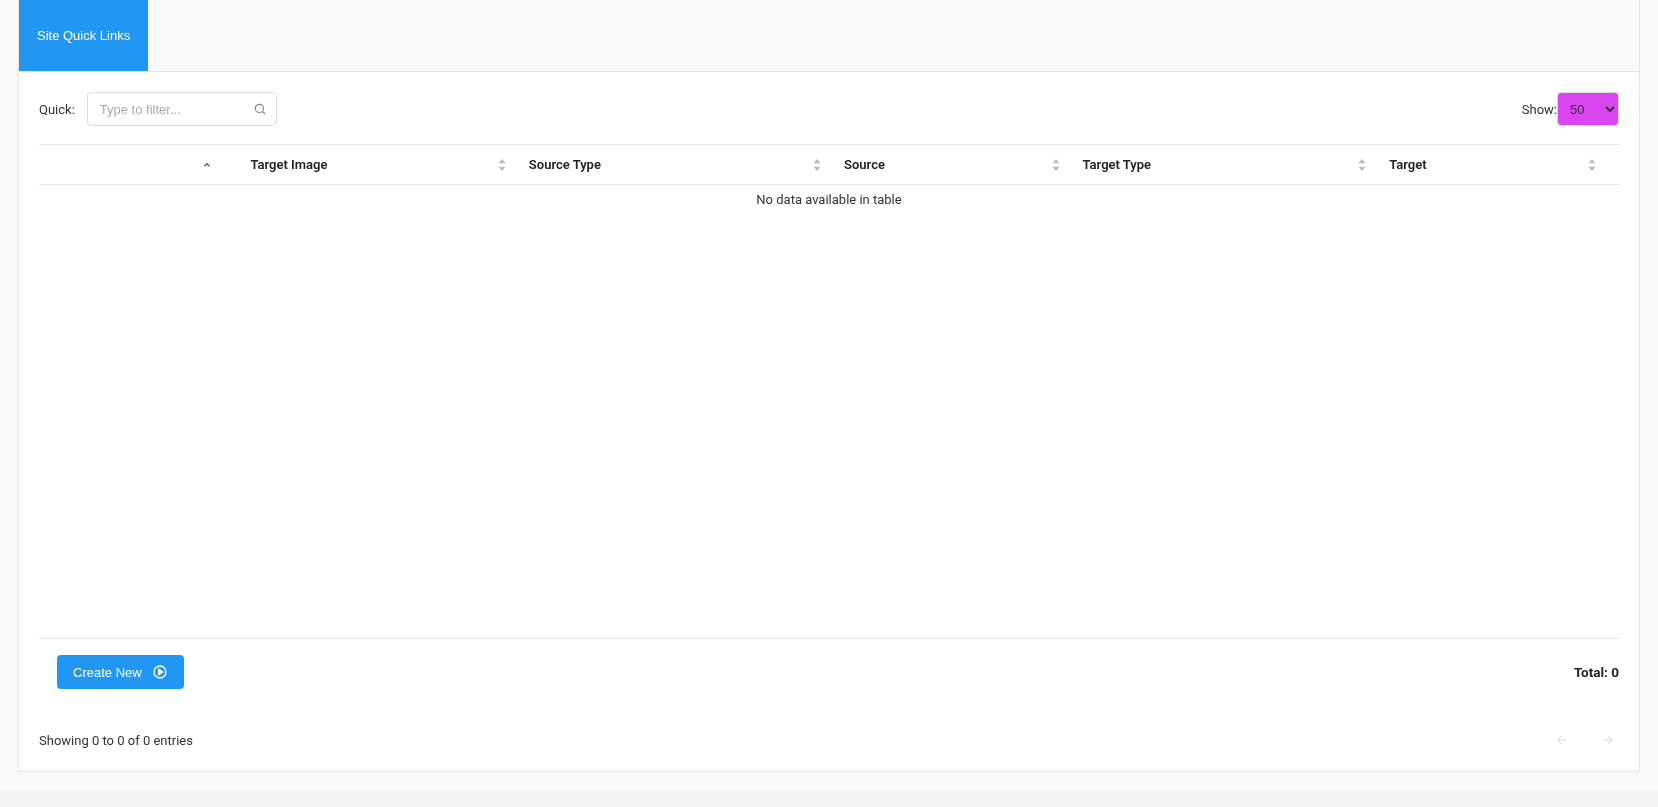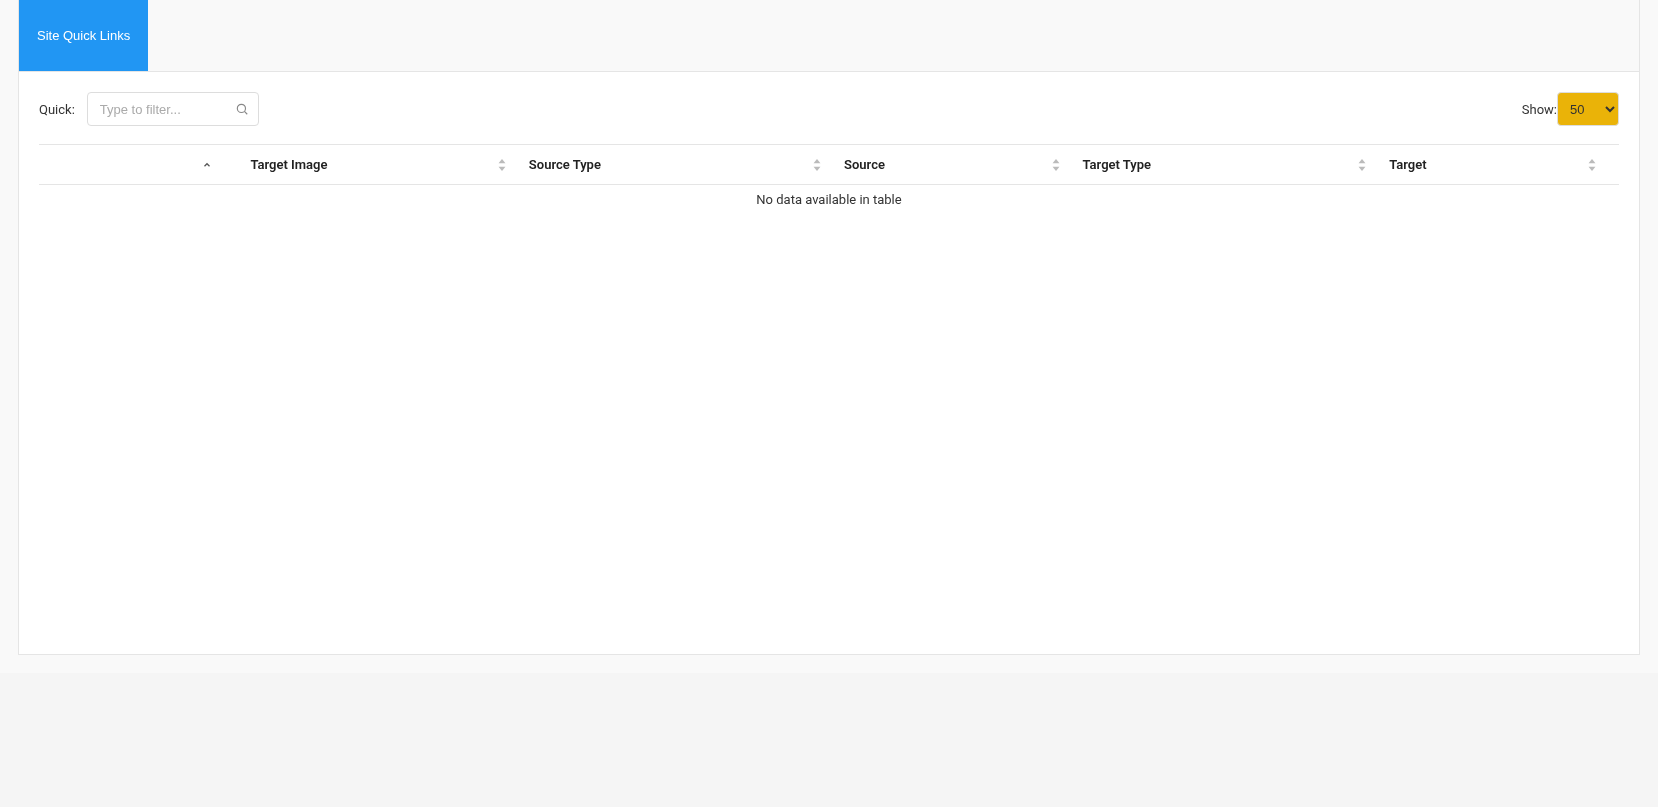--- a/index.html
+++ b/index.html
@@ -55,21 +55,21 @@
     }
     .filter-label, .show-label {
       font-size: 13px;
       color: #333;
     }
     .filter-input-wrap {
       position: relative;
     }
     .filter-input {
       height: 34px;
-      width: 172px;
+      width: 190px;
       padding: 6px 34px 6px 12px;
       border: 1px solid #ddd;
       border-radius: 4px;
       font-size: 13px;
       color: #555;
     }
     .filter-input::placeholder {
       color: #aaa;
     }
     .search-icon-wrap {
@@ -85,21 +85,21 @@
       align-items: center;
       gap: 0;
     }
     .show-select {
       height: 34px;
       width: 62px;
       padding: 4px 8px;
       border: 1px solid #ddd;
       border-radius: 4px;
       font-size: 13px;
-      background: #eab308;
+      background: #d946ef;
       color: #333;
     }
     .table {
       width: 100%;
       border-collapse: collapse;
     }
     .table thead th {
       text-align: left;
       font-weight: 600;
       font-size: 13px;
@@ -285,17 +285,52 @@
         </thead>
         <tbody>
           <tr class="empty-row">
             <td colspan="5">No data available in table</td>
           </tr>
         </tbody>
       </table>
 
       <div class="table-body-spacer"></div>
 
-
+      <div class="footer-row">
+        <button class="create-btn">
+          <span>Create New</span>
+          <span>
+            <svg width="16" height="16" viewBox="0 0 24 24" fill="none" stroke="currentColor" stroke-width="2">
+              <circle cx="12" cy="12" r="9"></circle>
+              <polygon points="10,8 16,12 10,16" fill="currentColor"></polygon>
+            </svg>
+          </span>
+        </button>
+        <span class="total-label">
+          <span>Total:</span> <span>0</span>
+        </span>
+      </div>
+
+      <div class="bottom-row">
+        <span class="showing-text">Showing 0 to 0 of 0 entries</span>
+        <div class="pager">
+          <button class="pager-btn">
+            <span>
+              <svg width="14" height="14" viewBox="0 0 24 24" fill="none" stroke="currentColor" stroke-width="2">
+                  <line x1="19" y1="12" x2="5" y2="12"></line>
+                  <polyline points="12 19 5 12 12 5"></polyline>
+                </svg>
+            </span>
+          </button>
+          <button class="pager-btn">
+            <span>
+              <svg width="14" height="14" viewBox="0 0 24 24" fill="none" stroke="currentColor" stroke-width="2">
+                  <line x1="5" y1="12" x2="19" y2="12"></line>
+                  <polyline points="12 5 19 12 12 19"></polyline>
+                </svg>
+            </span>
+          </button>
+        </div>
+      </div>
 
     </div>
   </div>
 </div>
 
 </body></html>

